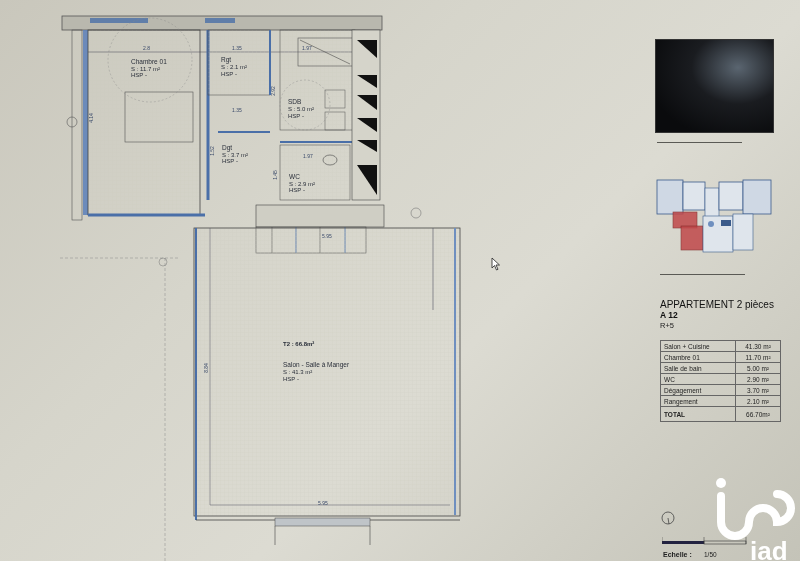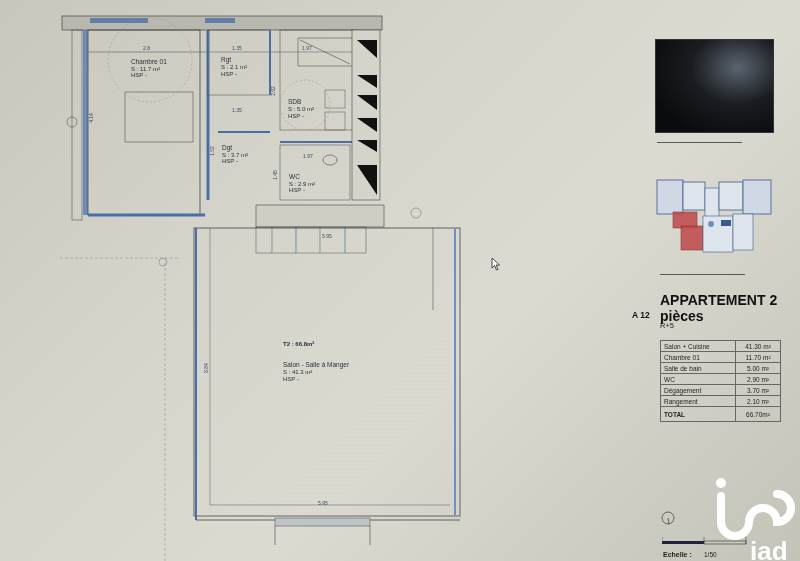--- a/index.html
+++ b/index.html
@@ -13,22 +13,22 @@
     .dim { position:absolute; font-size:5px; color:#3a4a6a; white-space:nowrap; }
     .room-title { font-size:6.5px; }
     .bold { font-weight:bold; }
     .photo { position:absolute; left:656px; top:40px; width:117px; height:92px;
       background: radial-gradient(ellipse at 70% 30%, #5a6570 0%, #1a1c20 40%, #0a0b0d 80%);
       box-shadow: 0 0 0 1px #333;
     }
     .photo-line, .mini-line { position:absolute; height:1px; background:#5a5a55; }
     .mini-plan { position:absolute; left:655px; top:178px; width:118px; height:80px; }
 
-    .apt-title { position:absolute; left:660px; top:292px; font-size:14px; font-weight:bold; color:#111; }
-    .apt-num { position:absolute; left:632px; top:310px; font-size:8.5px; font-weight:bold; color:#111; }
+    .apt-title { position:absolute; left:660px; top:299px; font-size:10px; font-weight:normal; color:#111; }
+    .apt-num { position:absolute; left:660px; top:310px; font-size:8.5px; font-weight:bold; color:#111; }
     .apt-floor { position:absolute; left:660px; top:321px; font-size:7.5px; color:#222; }
     .area-table { position:absolute; left:660px; top:340px; border-collapse:collapse; font-size:6.5px; color:#222; }
     .area-table td { border:1px solid #666; height:10px; padding:0 3px; }
     .area-table td.name { width:68px; }
     .area-table td.val { width:38px; text-align:center; }
     .area-table tr.total td { height:14px; font-weight:bold; }
     .area-table tr.total td.val { font-weight:normal; }
 
     .logo { position:absolute; left:712px; top:474px; width:86px; height:87px; }
     .scale-label { position:absolute; left:663px; top:551px; font-size:7px; font-weight:bold; color:#222; }

